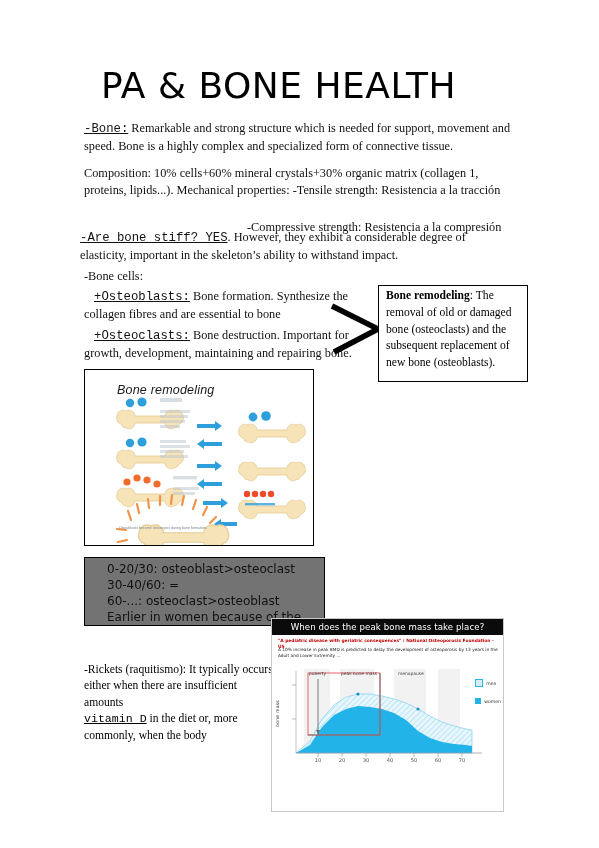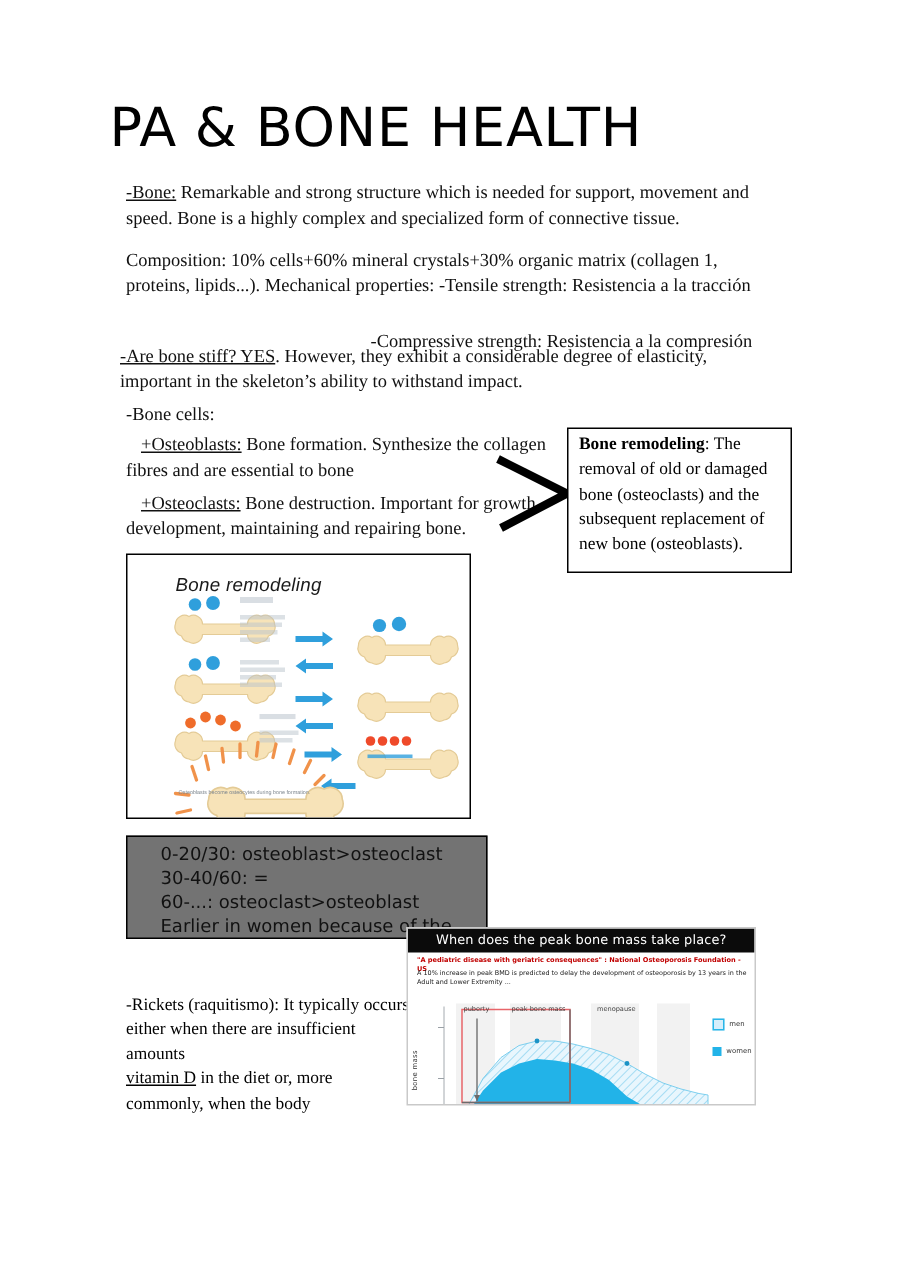--- a/index.html
+++ b/index.html
@@ -26,32 +26,33 @@
     left: 0;
     top: 66px;
     width: 501px;
     text-align: center;
     font-family: "DejaVu Sans", sans-serif;
     font-size: 36px;
     font-weight: 400;
     letter-spacing: 0.5px;
     color: #000;
     line-height: 1.1;
+    padding-left: 28px;
   }
 
   
   .para {
     position: absolute;
     font-family: "Liberation Serif", serif;
     font-size: 12.3px;
     line-height: 1.42;
     color: #111;
     text-align: left;
   }
-  .u { text-decoration: underline; }
+  .u { text-decoration: underline; font-family: Liberation Mono, monospace; }
   .b { font-weight: bold; }
 
   
   .arrow-svg {
     position: absolute;
     left: 330px;
     top: 300px;
     width: 60px;
     height: 60px;
   }
@@ -127,21 +128,21 @@
     font-size: 11.6px;
     line-height: 1.42;
   }
 
   
   .slide {
     position: absolute;
     left: 271px;
     top: 618px;
     width: 233px;
-    height: 119px;
+    height: 194px;
     background: #ffffff;
     border: 1px solid #c9c9c9;
     box-sizing: border-box;
     overflow: hidden;
   }
   .slide-banner {
     position: absolute;
     left: 0; top: 0;
     width: 100%;
     height: 16px;

